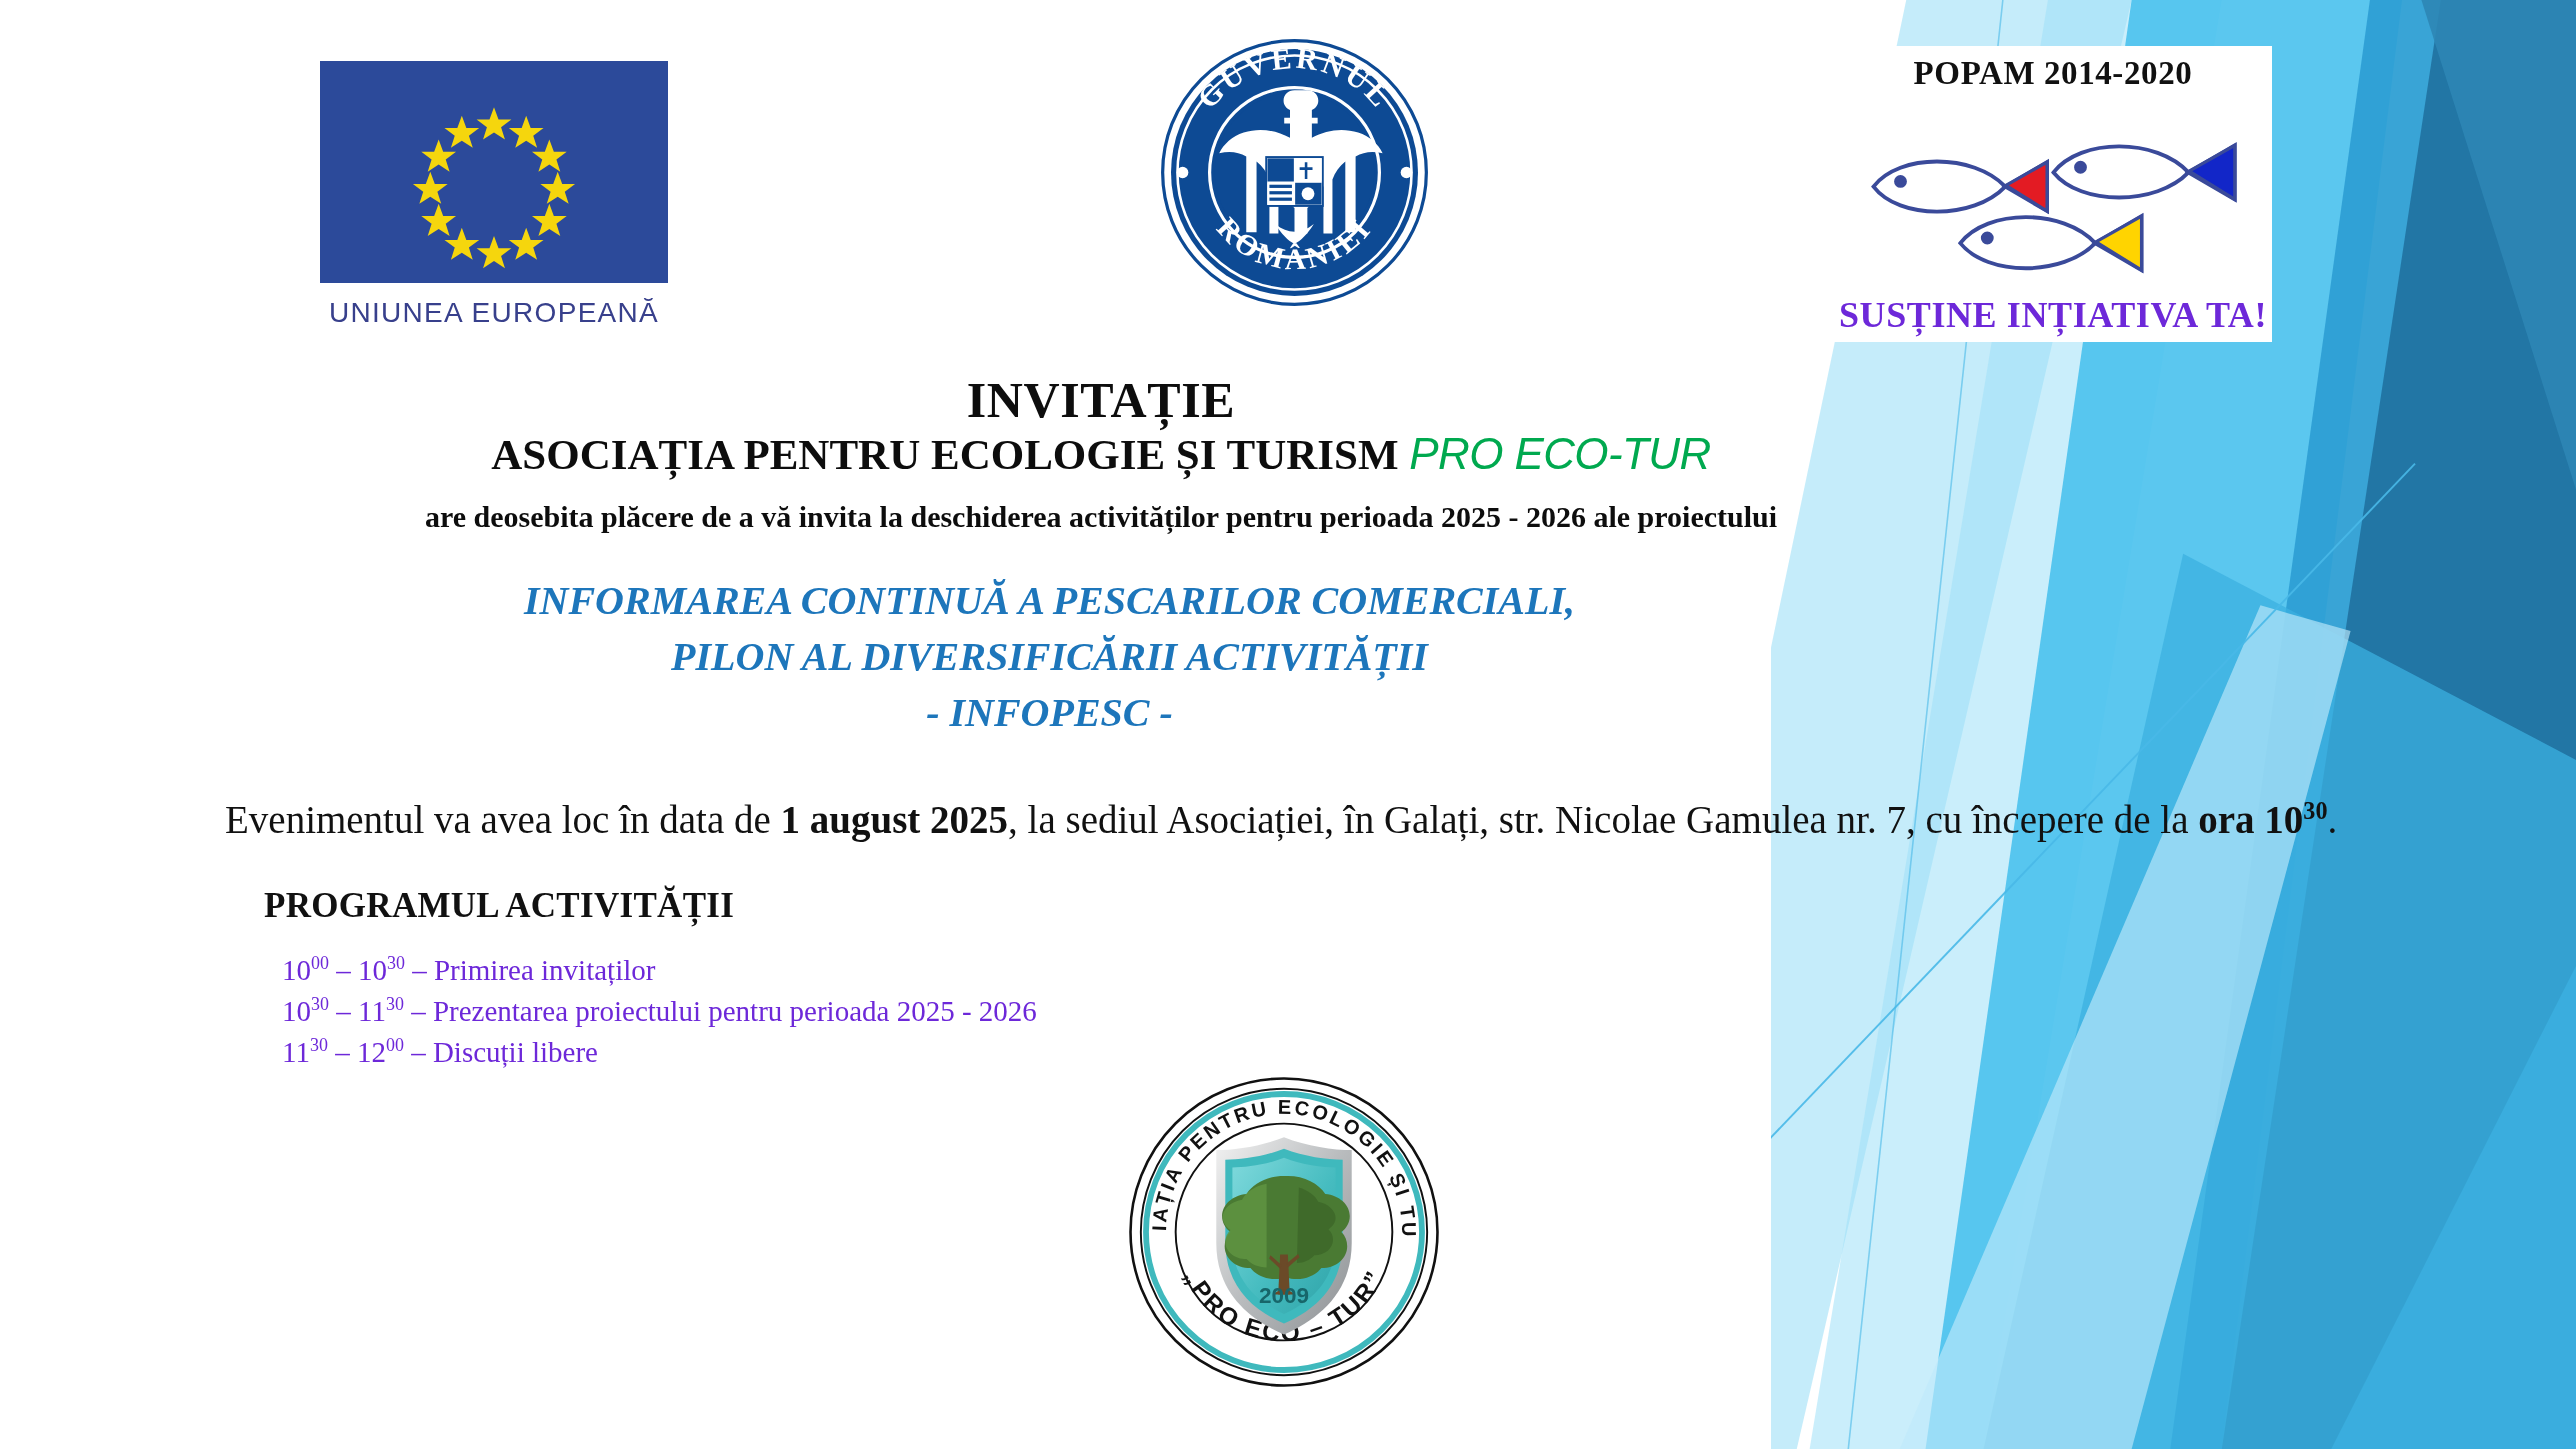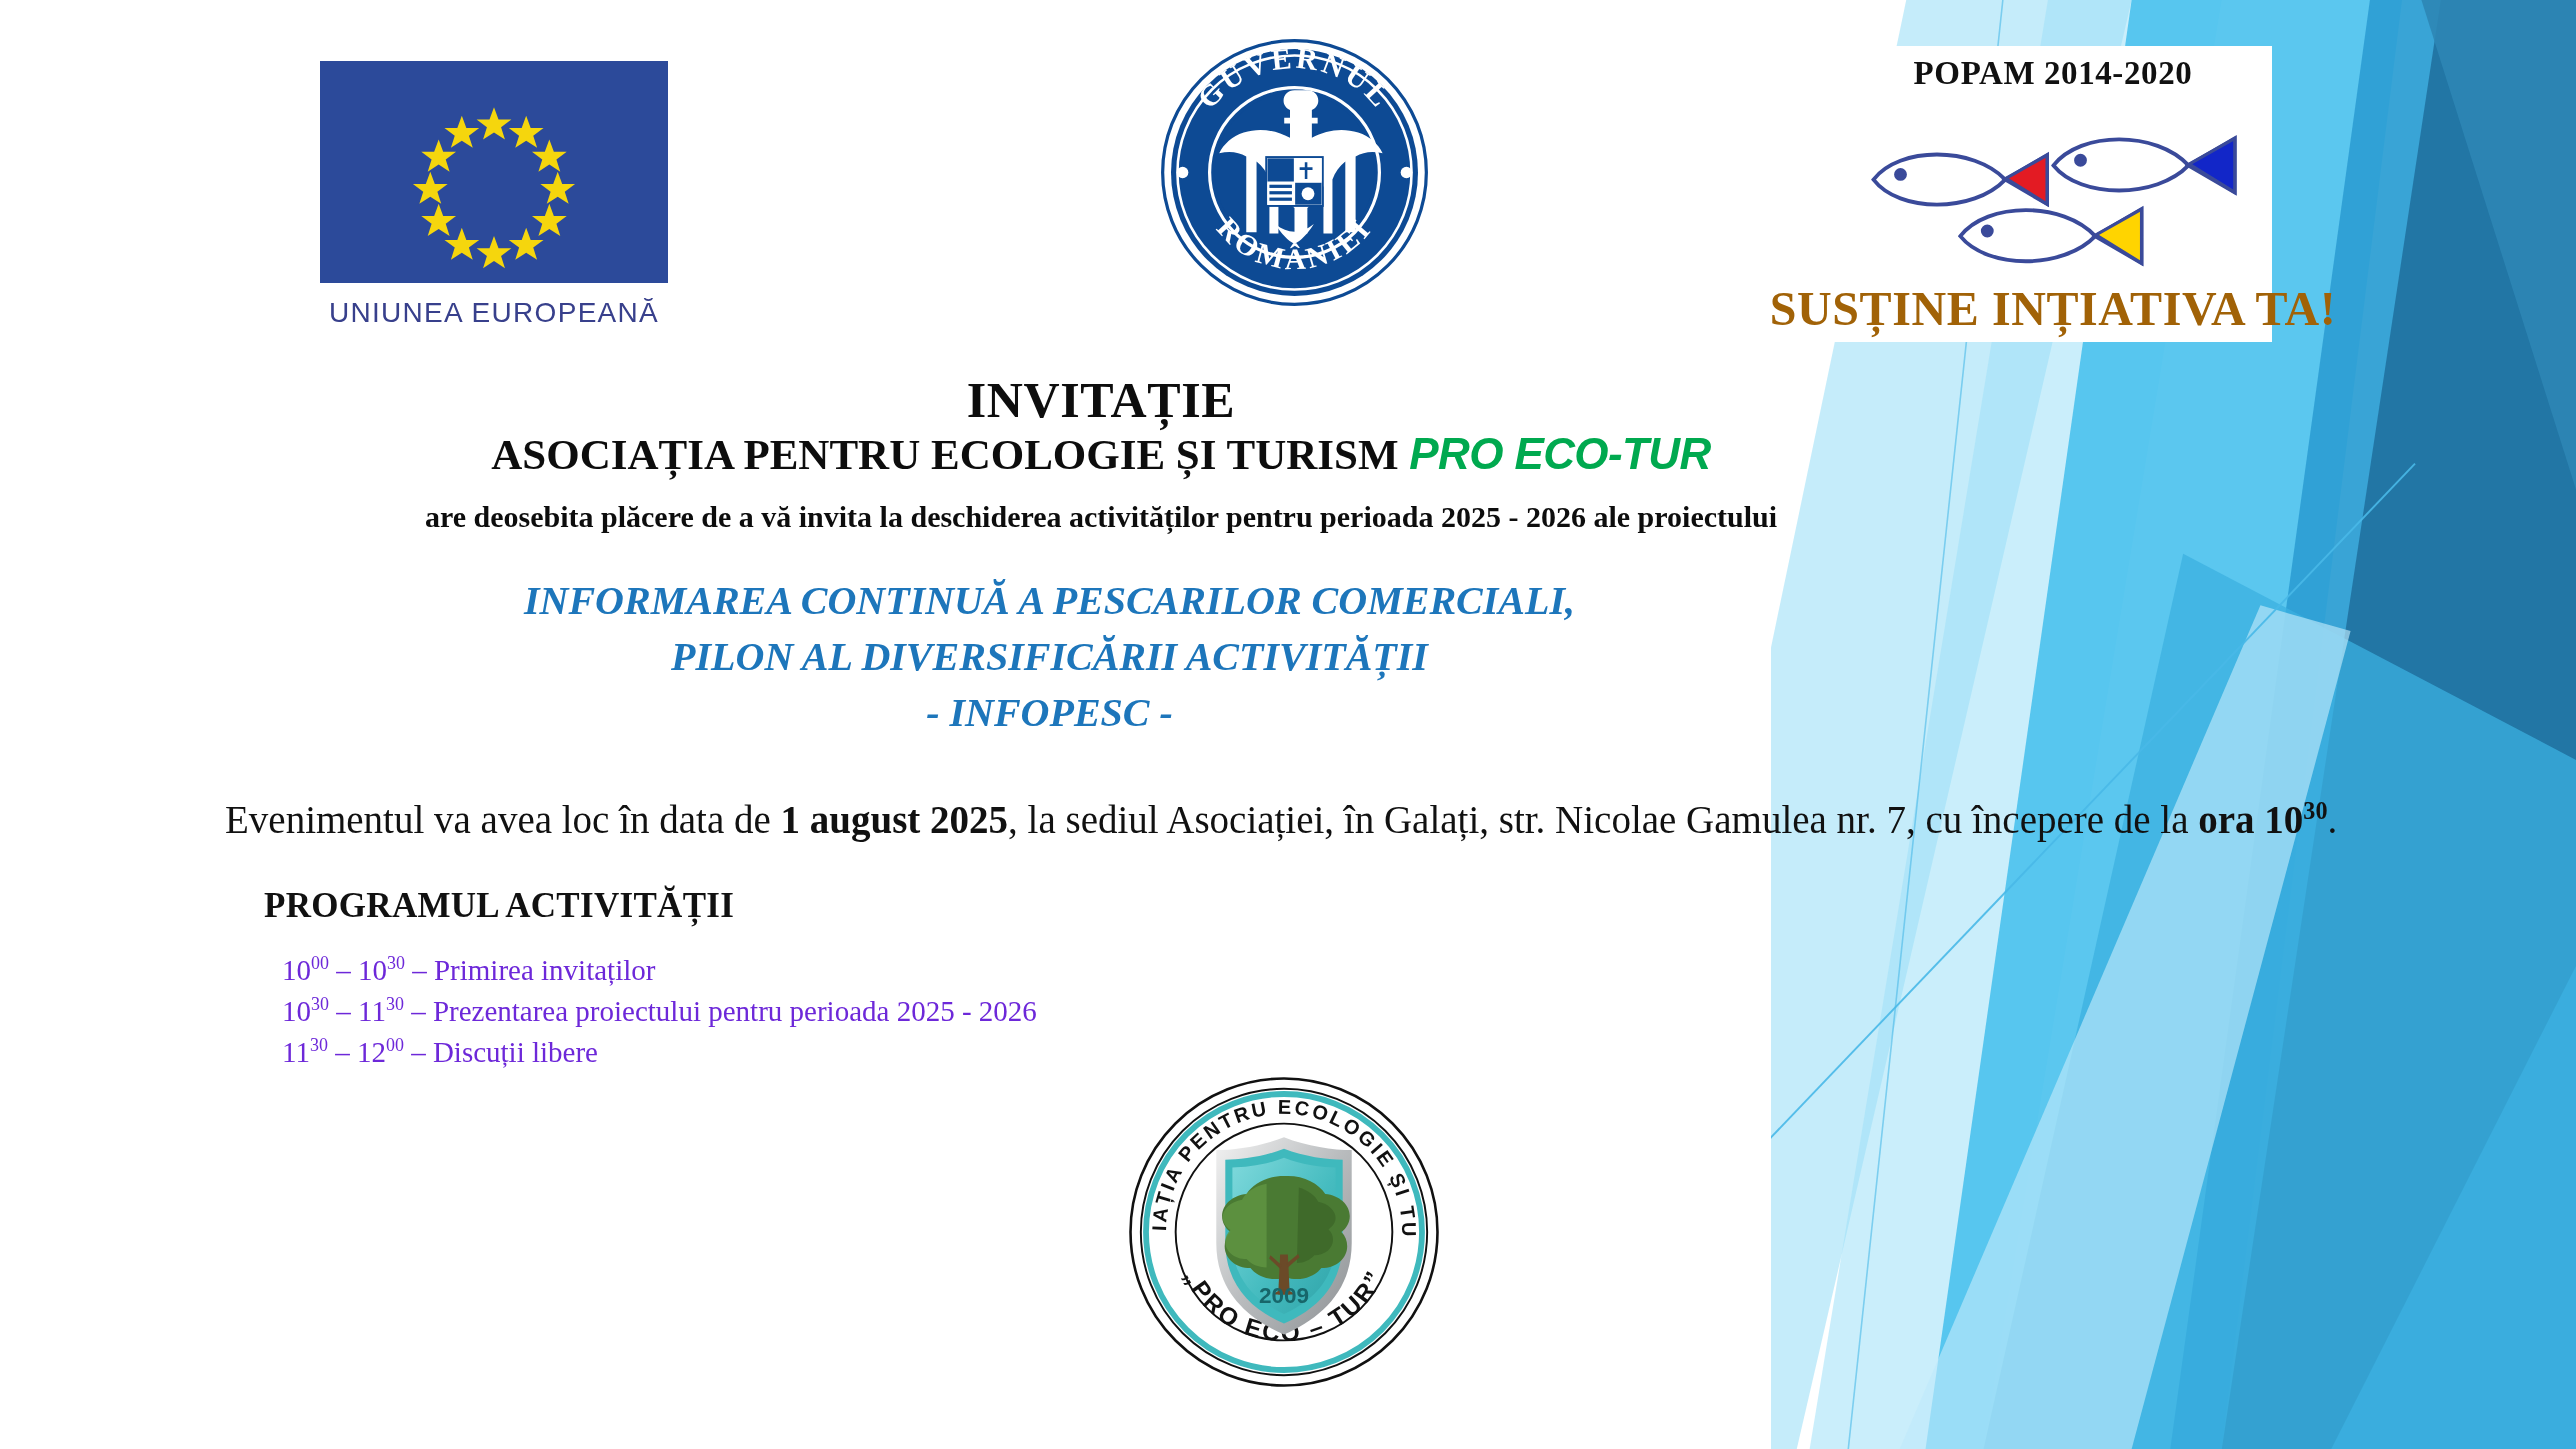--- a/index.html
+++ b/index.html
@@ -26,27 +26,27 @@
   
   .gov-seal{position:absolute;left:1153px;top:31px;width:283px;height:283px;}
   .gov-seal svg{width:100%;height:100%;display:block;}
 
   
   .popam{position:absolute;left:1834px;top:46px;width:438px;height:296px;background:#fff;
          display:flex;flex-direction:column;align-items:center;justify-content:space-between;padding:9px 0 6.4px;box-sizing:border-box;}
   .popam-top{font-family:"Liberation Serif",serif;font-weight:bold;font-size:33px;color:#111;white-space:nowrap;letter-spacing:0.6px;}
   .popam-fish{width:399px;height:180px;}
   .popam-fish svg{width:100%;height:100%;display:block;}
-  .popam-bot{font-family:"Liberation Serif",serif;font-weight:bold;font-size:48px;color:#a16207;white-space:nowrap;letter-spacing:0.6px;}
+  .popam-bot{font-family:"Liberation Serif",serif;font-weight:bold;font-size:36px;color:#6d28d9;white-space:nowrap;letter-spacing:0.6px;}
 
   
   .head-wrap{position:absolute;left:0;top:374px;width:2202px;text-align:center;}
   .h-invitatie{font-size:50px;font-weight:bold;color:#0d0d0d;letter-spacing:0.6px;line-height:1.06;}
   .h-asociatia{font-size:43px;font-weight:bold;color:#0d0d0d;letter-spacing:0px;line-height:1.24;white-space:nowrap;}
-  .proecotur{color:#00a94f;font-style:italic;font-weight:bold;
+  .proecotur{color:#00a94f;font-style:italic;font-weight:normal;
              font-family:"Liberation Sans",sans-serif;font-size:44px;letter-spacing:-0.6px;}
   .h-sub{font-size:30px;font-weight:bold;color:#0d0d0d;line-height:1.3;margin-top:15px;}
 
   
   .proj-title{position:absolute;left:0;top:573px;width:2099px;text-align:center;
     color:#1d76bb;font-weight:bold;font-style:italic;font-size:40px;line-height:1.40;letter-spacing:0px;}
 
   
   .event-line{position:absolute;left:225px;top:797px;width:2138px;font-size:39px;color:#111;white-space:nowrap;}
   .event-line b{font-weight:bold;}

